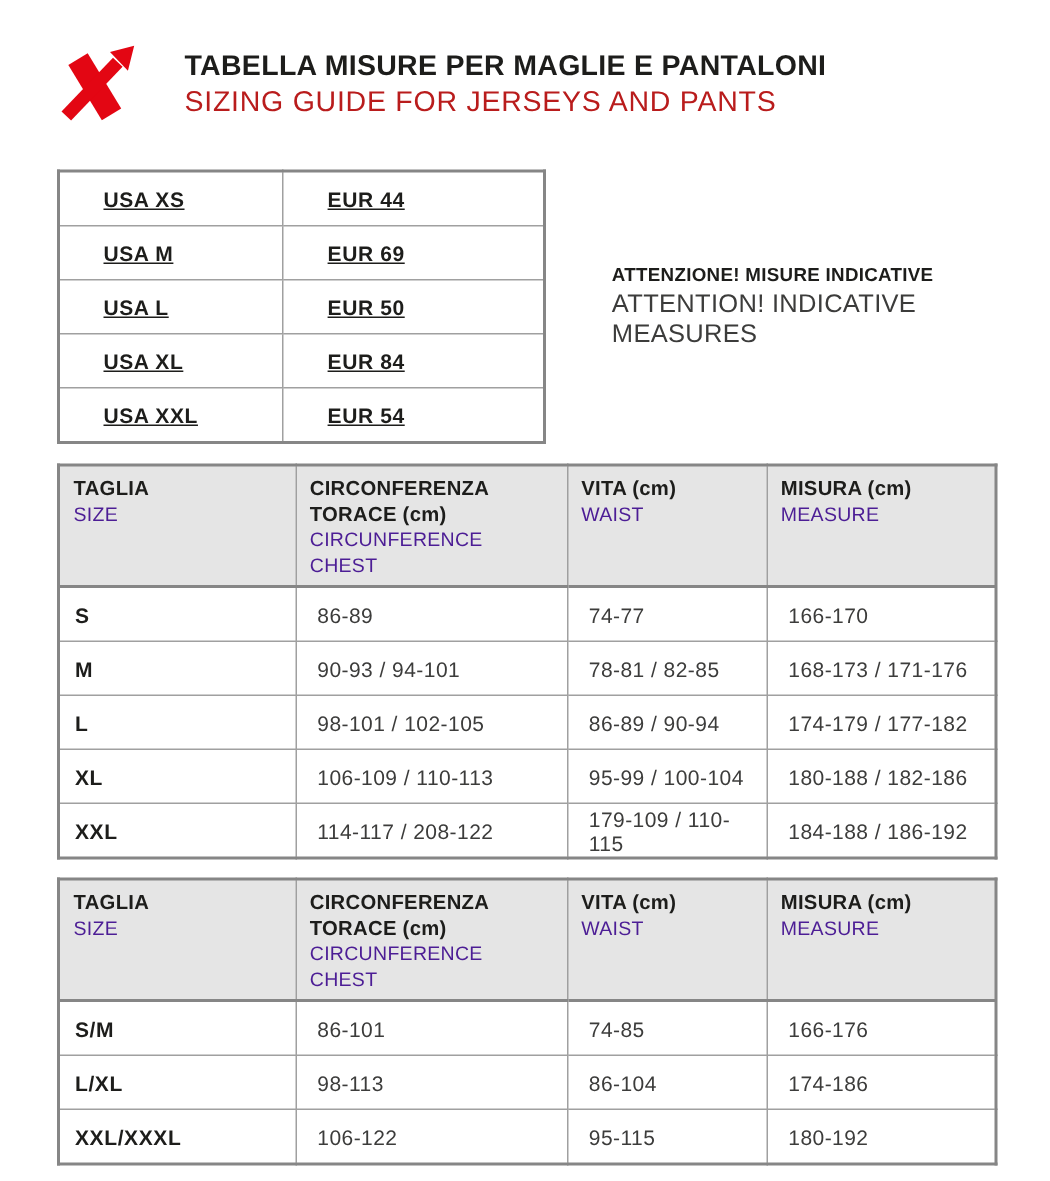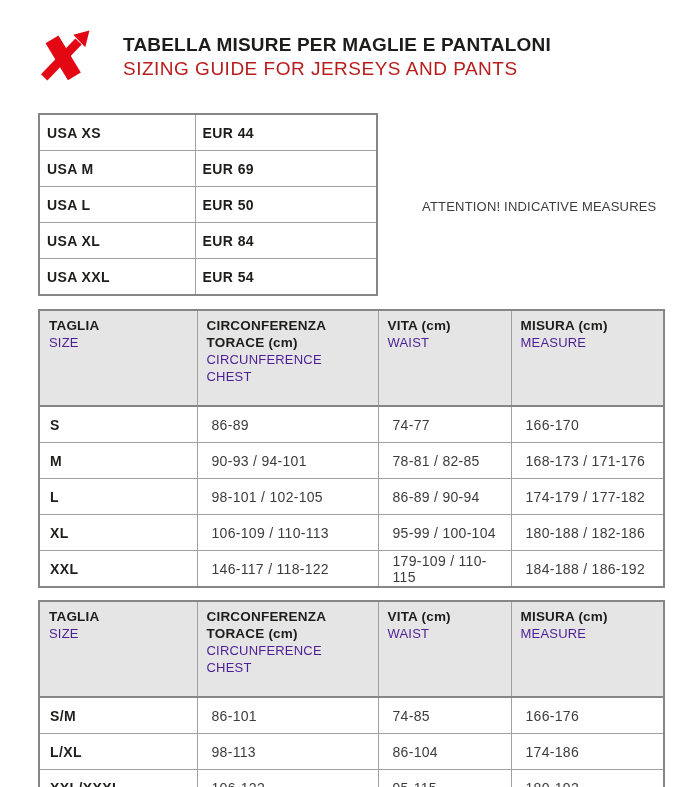--- a/index.html
+++ b/index.html
@@ -17,33 +17,33 @@
   .title-primary{font-size:19px;font-weight:bold;letter-spacing:0.2px;line-height:24px;}
   .title-secondary{font-size:19px;font-weight:normal;letter-spacing:0.5px;line-height:24px;color:#b91c1c;}
 
   
   .top-section{display:flex;align-items:center;margin-top:32px;}
   table{border-collapse:collapse;}
   table.conv{width:340px;border:2px solid #868686;}
   table.conv td{
     height:33px;border:1px solid #a0a0a0;
     font-weight:bold;font-size:14px;letter-spacing:0.4px;
-    padding-left:7px;vertical-align:middle;
+    padding-left:29px;vertical-align:middle;text-decoration:underline;
   }
   .notice{margin-left:44px;}
   .notice-line1{font-weight:bold;font-size:12.5px;letter-spacing:0.2px;}
-  .notice-line2{font-weight:normal;font-size:13px;letter-spacing:0.2px;color:#3c3c3b;margin-top:3px;}
+  .notice-line2{font-weight:normal;font-size:17px;letter-spacing:0.2px;color:#3c3c3b;margin-top:3px;}
 
   
   table.sizes{width:625px;table-layout:fixed;border:2px solid #868686;}
   table.sizes.jerseys{margin-top:13px;}
   table.sizes.pants{margin-top:12px;}
   table.sizes th{
     background:#e5e5e5;text-align:left;vertical-align:top;
-    padding:6px 8px 20px 9px;
+    padding:6px 8px 5px 9px;
     border:1px solid #9f9f9f;border-bottom:2px solid #868686;
   }
   .th-bold{font-weight:bold;font-size:13.5px;line-height:17px;letter-spacing:0.2px;white-space:pre-line;display:block;}
   .th-reg{font-weight:normal;font-size:13px;line-height:17px;letter-spacing:0.2px;color:#4c1d95;display:block;}
   table.sizes td{border:1px solid #a0a0a0;height:33px;vertical-align:middle;font-size:14px;}
   td.cell-size{font-weight:bold;letter-spacing:0.4px;padding-left:10px;}
   td.cell-val{font-weight:normal;letter-spacing:0.3px;color:#3c3c3b;padding-left:14px;}
 </style>
 </head>
 <body>
@@ -86,20 +86,21 @@
           <td>EUR 84</td>
         </tr>
         <tr>
           <td>USA XXL</td>
           <td>EUR 54</td>
         </tr>
       </tbody>
     </table>
 
     <div class="notice">
+      <div class="notice-line1">ATTENZIONE! MISURE INDICATIVE</div>
       <div class="notice-line2">ATTENTION! INDICATIVE MEASURES</div>
     </div>
   </div>
 
   <table class="sizes jerseys">
     <colgroup>
         <col style="width:158px">
         <col style="width:181px">
         <col style="width:133px">
         <col style="width:153px">
@@ -145,21 +146,21 @@
         <td class="cell-val">174-179 / 177-182</td>
       </tr>
       <tr>
         <td class="cell-size">XL</td>
         <td class="cell-val">106-109 / 110-113</td>
         <td class="cell-val">95-99 / 100-104</td>
         <td class="cell-val">180-188 / 182-186</td>
       </tr>
       <tr>
         <td class="cell-size">XXL</td>
-        <td class="cell-val">146-117 / 118-122</td>
+        <td class="cell-val">114-117 / 208-122</td>
         <td class="cell-val">179-109 / 110-115</td>
         <td class="cell-val">184-188 / 186-192</td>
       </tr>
     </tbody>
   </table>
 
   <table class="sizes pants">
     <colgroup>
         <col style="width:158px">
         <col style="width:181px">

